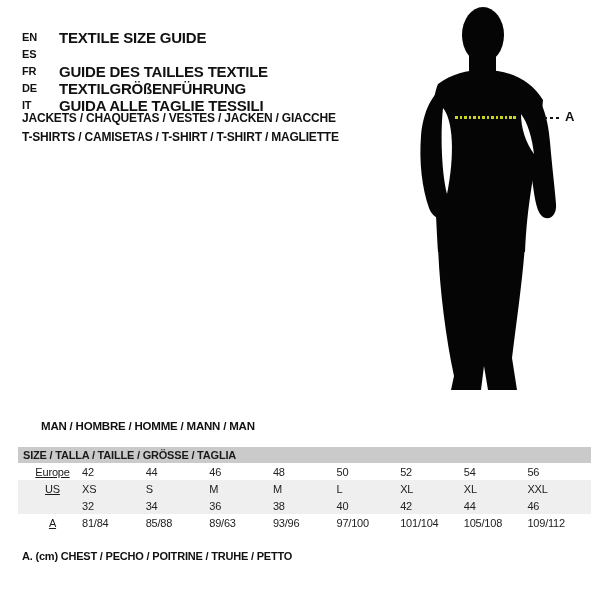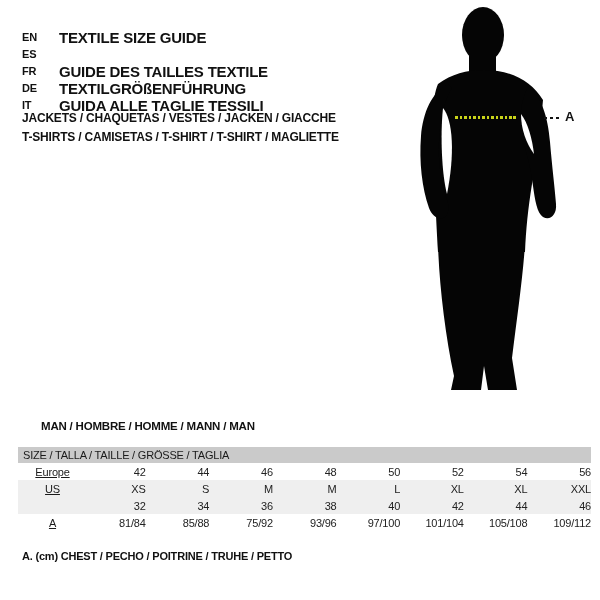--- a/index.html
+++ b/index.html
@@ -53,27 +53,27 @@
     font-size: 11.5px; font-weight: 700; letter-spacing: -0.2px; white-space: nowrap; margin-left: 21px;
   }
 
   
   .size-table-wrap { position: absolute; left: 18px; top: 447px; width: 573px; }
   table.size-table {
     width: 100%; border-collapse: collapse; table-layout: fixed;
   }
   table.size-table col.label-col { width: 64px; }
   .size-table th.table-header-cell {
-    background: #cacaca; height: 16px; font-size: 11px; font-weight: 400;
+    background: #cacaca; height: 16px; font-size: 11px; font-weight: 700;
     text-align: left; padding-left: 5px; letter-spacing: -0.2px; color: #1a1a1a;
     white-space: nowrap;
   }
   .size-table td {
     height: 17px; font-size: 11px; font-weight: 400; color: #222;
-    text-align: right; letter-spacing: -0.2px; white-space: nowrap;
+    text-align: left; letter-spacing: -0.2px; white-space: nowrap;
   }
   .size-table td.row-label { text-align: center; padding-left: 5px; color: #1a1a1a; text-decoration: underline; }
   .size-table tr.shaded td { background: #efefef; }
 
   
   .footnote {
     position: absolute; left: 22px; top: 550px;
     font-size: 11px; font-weight: 700; letter-spacing: -0.2px; white-space: nowrap;
   }
 </style>
@@ -178,21 +178,21 @@
         <td>38</td>
         <td>40</td>
         <td>42</td>
         <td>44</td>
         <td>46</td>
       </tr>
       <tr>
         <td class="row-label">A</td>
         <td>81/84</td>
         <td>85/88</td>
-        <td>75/92</td>
+        <td>89/63</td>
         <td>93/96</td>
         <td>97/100</td>
         <td>101/104</td>
         <td>105/108</td>
         <td>109/112</td>
       </tr>
     </tbody>
   </table>
 </div>
 

